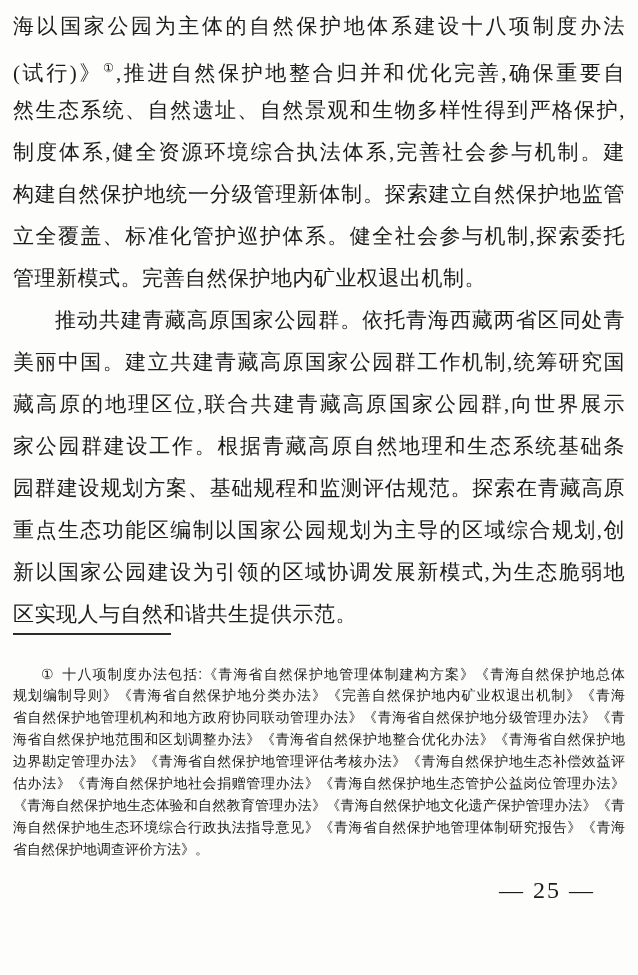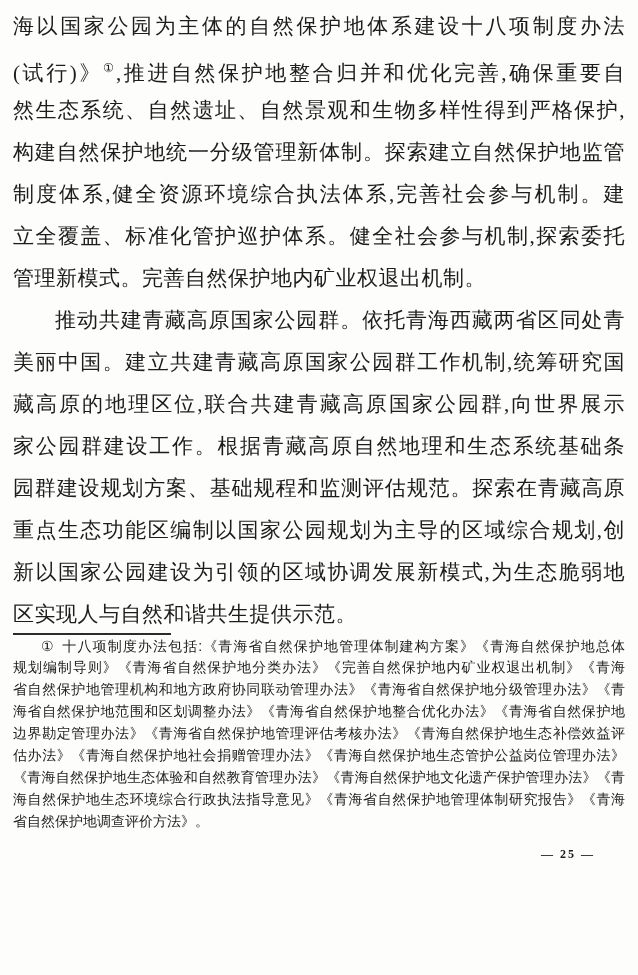--- a/index.html
+++ b/index.html
@@ -36,56 +36,55 @@
     letter-spacing: 0;
   }
 
   .separator {
     width: 158px;
     border-top: 2px solid #2b2b2b;
     margin: -2px 0 0 0;
     height: 0;
   }
 
-  .footnote { }
+  .footnote { margin-top: 28px; }
   .fn-line {
     font-size: 14px;
     line-height: 22px;
     height: 22px;
     overflow: hidden;
     text-align: justify;
     text-align-last: justify;
     text-justify: inter-character;
   }
   .fn-line.last { text-align-last: left; }
   .fn-marker { margin-right: 0.55em; }
 
   .page-number {
-    margin-top: 8px;
+    margin-top: 16px;
     text-align: right;
     padding-right: 30px;
-    font-size: 12px;
+    font-size: 24px;
     letter-spacing: 2px;
     line-height: 26px;
-    font-weight: bold;
   }
 </style>
 </head>
 <body>
 
 <div class="page">
 
   <div>
 
     <div>
       <div class="body-line">海以国家公园为主体的自然保护地体系建设十八项制度办法</div>
       <div class="body-line"><span>(试行)》</span><sup class="fnref">①</sup><span>,推进自然保护地整合归并和优化完善,确保重要自</span></div>
       <div class="body-line">然生态系统、自然遗址、自然景观和生物多样性得到严格保护,</div>
+      <div class="body-line">制度体系,健全资源环境综合执法体系,完善社会参与机制。建</div>
       <div class="body-line">构建自然保护地统一分级管理新体制。探索建立自然保护地监管</div>
-      <div class="body-line">制度体系,健全资源环境综合执法体系,完善社会参与机制。建</div>
       <div class="body-line">立全覆盖、标准化管护巡护体系。健全社会参与机制,探索委托</div>
       <div class="body-line last">管理新模式。完善自然保护地内矿业权退出机制。</div>
     </div>
 
     <div>
       <div class="body-line indent"><span class="hei">推动共建青藏高原国家公园群。</span><span>依托青海西藏两省区同处青</span></div>
       <div class="body-line">美丽中国。建立共建青藏高原国家公园群工作机制,统筹研究国</div>
       <div class="body-line">藏高原的地理区位,联合共建青藏高原国家公园群,向世界展示</div>
       <div class="body-line">家公园群建设工作。根据青藏高原自然地理和生态系统基础条</div>
       <div class="body-line">园群建设规划方案、基础规程和监测评估规范。探索在青藏高原</div>

